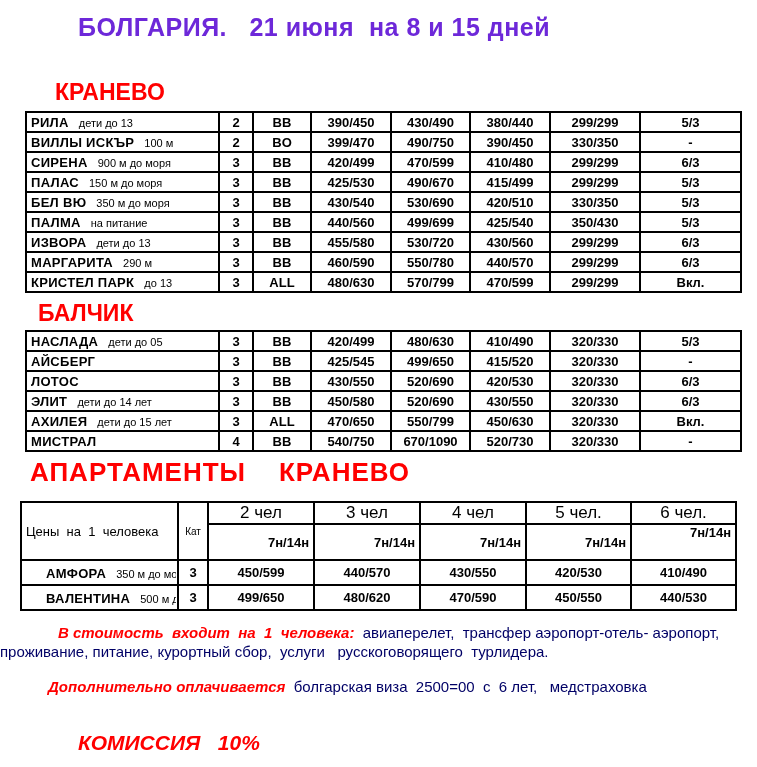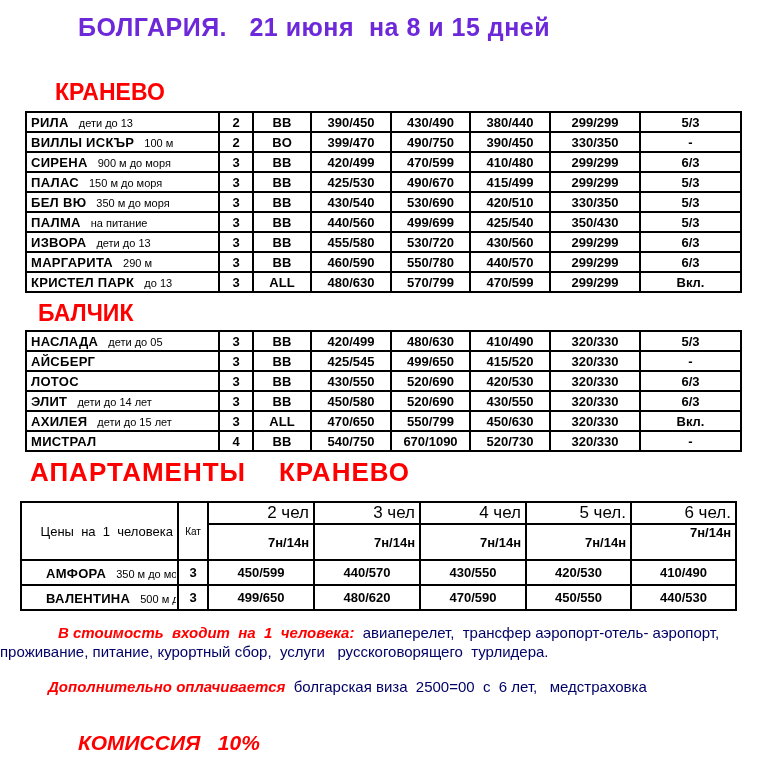--- a/index.html
+++ b/index.html
@@ -24,23 +24,23 @@
   table { border-collapse:collapse; table-layout:fixed; }
   .hotel-table { margin-left:25px; width:715px; }
   .hotel-table td { border:2px solid #000; height:17px; padding:0 4px; overflow:hidden; }
   td.name-cell { text-align:left; white-space:nowrap;border-radius:6px; }
   .hname { font-size:13px; font-weight:bold; letter-spacing:0.3px; }
   .hnote { font-size:11px; margin-left:10px; }
   td.val { text-align:center; font-size:13px; font-weight:bold; white-space:nowrap; }
 
   .apt-table { margin-left:20px; width:715px; margin-top:0; }
   .apt-table td, .apt-table th { border:2px solid #000; padding:0 4px; overflow:hidden; }
-  .apt-table .head-span { font-weight:normal; font-size:13px; text-align:right;border-radius:15px; }
+  .apt-table .head-span { font-weight:normal; font-size:13px; text-align:left;border-radius:15px; }
   .apt-table .kat { font-weight:normal; font-size:10px; text-align:center; }
-  .apt-table .person { font-weight:normal; font-size:17px; text-align:right; height:16px; }
+  .apt-table .person { font-weight:normal; font-size:17px; text-align:center; height:16px; }
   .apt-table .sub { font-weight:bold; font-size:13px; text-align:right; height:36px; }
   .apt-table td.name-cell { height:25px;padding-left:24px; }
   .apt-table td.val { height:25px; }
 
   .foot-p1 {
     width:750px; margin:12px 0 0 0; font-size:15px; line-height:19px;
     color:#000066; text-indent:58px;
   }
   .foot-p2 { margin:17px 0 0 48px; font-size:15px; color:#000066; }
   .red-lead { color:#f00; font-weight:bold; font-style:italic; }

